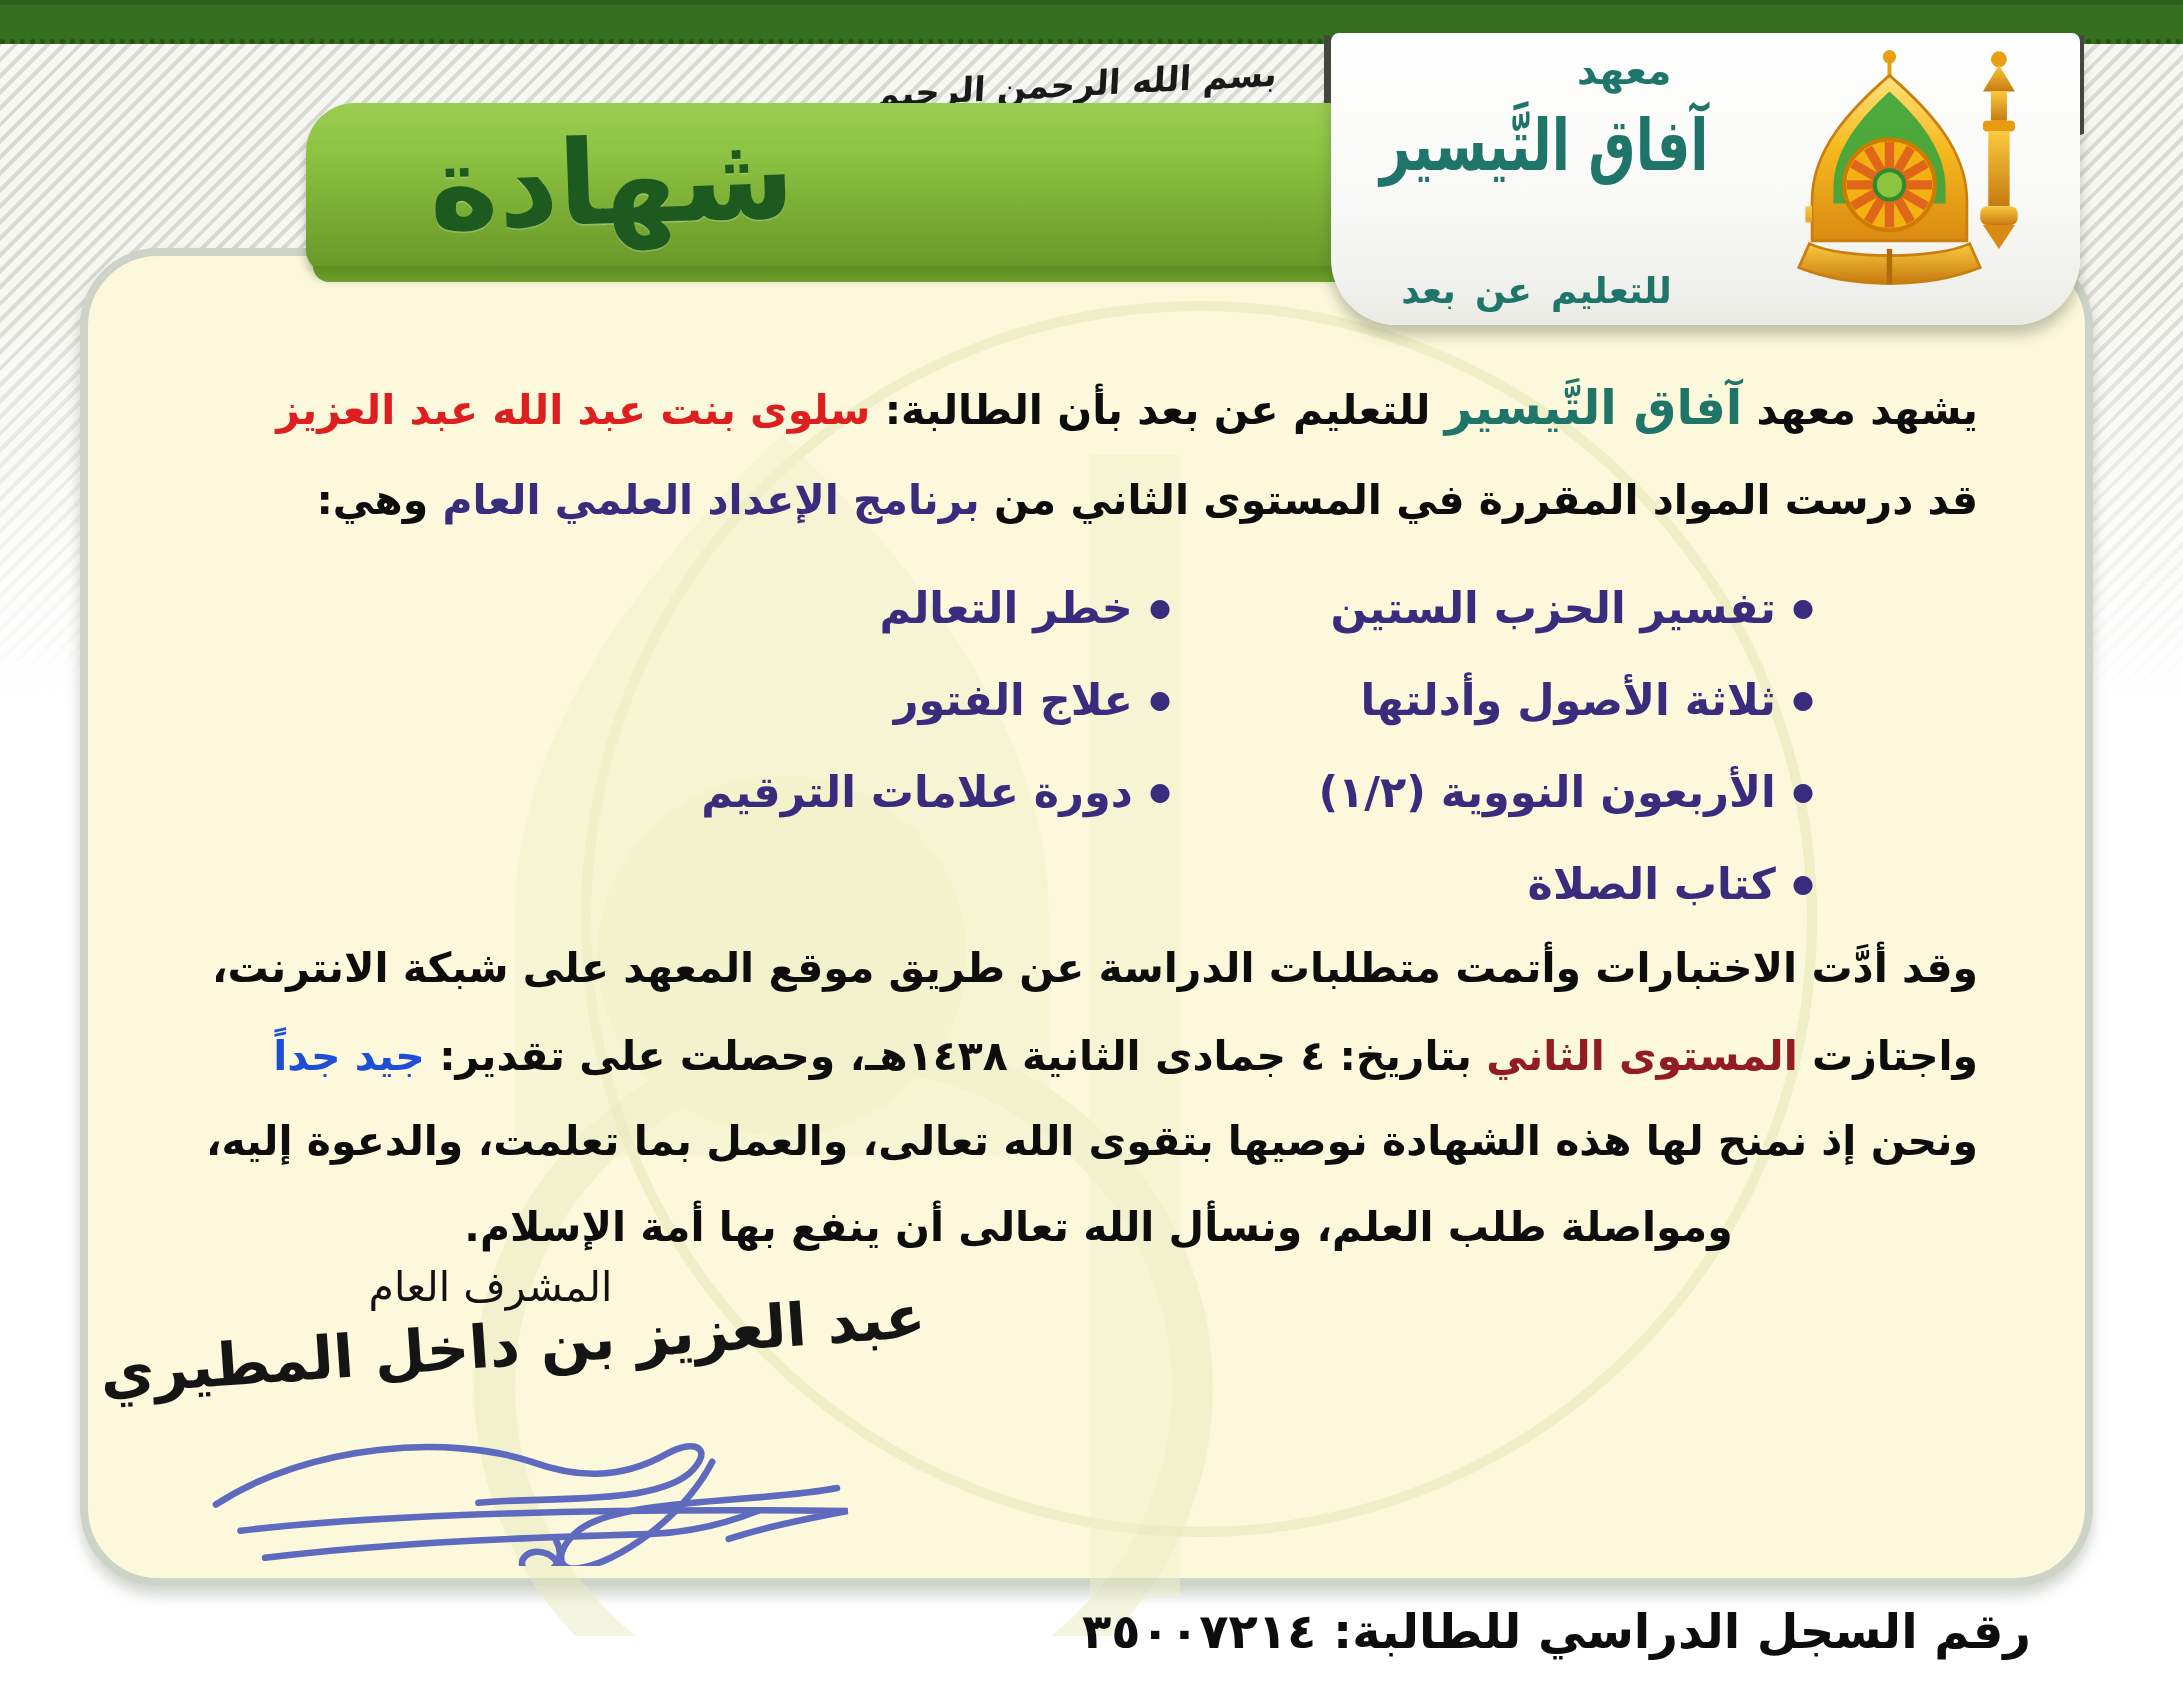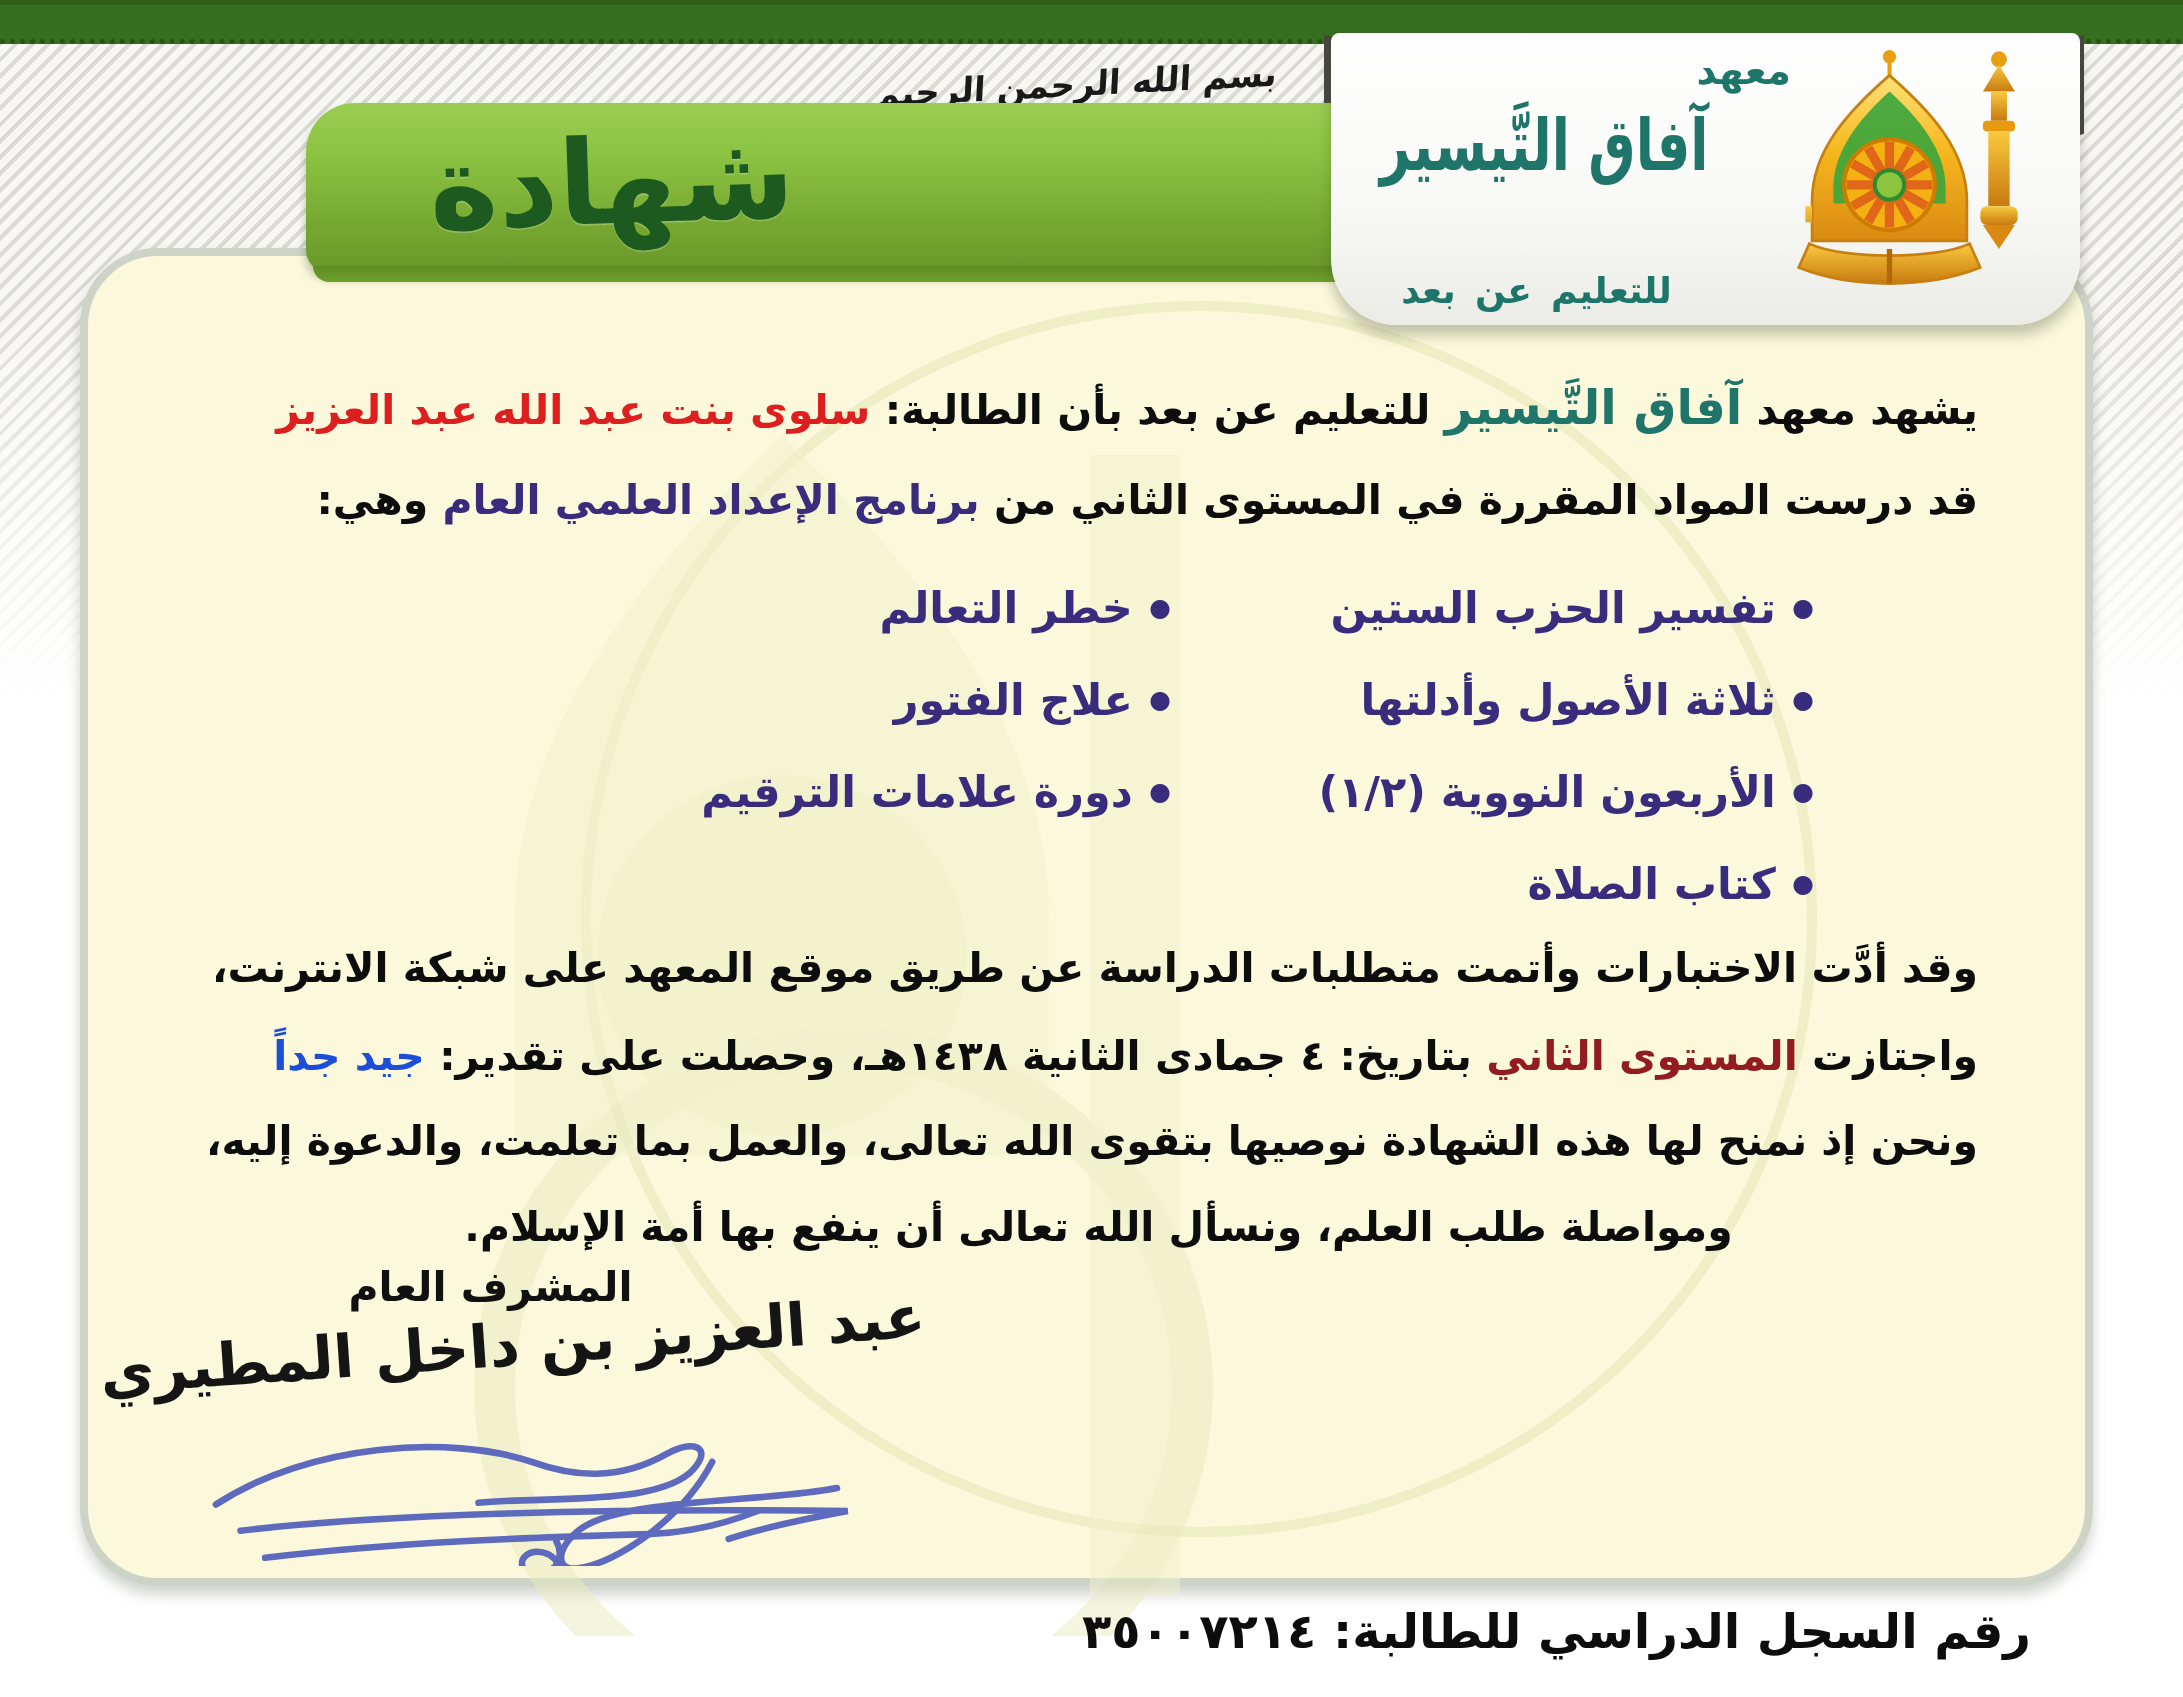--- a/index.html
+++ b/index.html
@@ -46,34 +46,34 @@
     font-size:41px;font-weight:bold;color:#0d0d0d;z-index:1;padding-left:24px;}
 
   .courses{position:absolute;display:flex;flex-direction:column;gap:36px;direction:rtl;z-index:1;}
   .courses.right{right:271px;top:324px;}
   .courses.left{right:914px;top:324px;}
   .course{display:flex;align-items:center;gap:16.4px;font-size:43px;font-weight:bold;color:#3a2c7d;
     white-space:nowrap;height:56px;}
   .course .bullet{font-size:25px;line-height:56px;}
 
   .sup-title{position:absolute;left:222px;top:1007px;width:361px;text-align:center;z-index:1;
-    font-size:41px;font-weight:bold;color:#111;direction:rtl;white-space:nowrap;}
+    font-size:41px;font-weight:normal;color:#111;direction:rtl;white-space:nowrap;}
   .sup-name{position:absolute;left:49px;top:1053px;width:789px;text-align:center;z-index:1;
     font-size:59px;font-weight:bold;color:#151515;direction:rtl;white-space:nowrap;
     transform:rotate(-4deg);letter-spacing:-1.6px;}
   .signature{position:absolute;left:99px;top:1150px;width:706px;height:160px;z-index:1;}
 
   
   .curl{position:absolute;top:38px;width:21.4px;height:99px;background:#474740;z-index:4;}
   .curl.l{left:1324px;transform:skewY(18deg);}
   .curl.r{left:2063px;transform:skewY(-18deg);}
   .logo-card{position:absolute;left:1331px;top:33px;width:749px;height:292px;z-index:5;
     background:linear-gradient(180deg,#ffffff 0%,#f8f8f6 60%,#ebebe6 100%);
     border-radius:8.2px 8.2px 66px 66px;box-shadow:0 10px 13px rgba(60,70,50,.30);}
-  .logo-word{position:absolute;left:246px;top:15px;width:214px;text-align:right;
+  .logo-word{position:absolute;left:246px;top:15px;width:214px;text-align:left;
     font-size:39px;font-weight:bold;color:#1e756a;direction:rtl;}
   .logo-callig{position:absolute;left:12.3px;top:71px;width:402px;text-align:center;
     font-size:53px;font-weight:bold;color:#20756a;direction:rtl;white-space:nowrap;
     transform:scaleY(1.35);transform-origin:top center;}
   .logo-tagline{position:absolute;left:20.5px;top:237px;width:370px;text-align:center;
     font-size:36px;font-weight:bold;color:#1e756a;direction:rtl;word-spacing:6.6px;white-space:nowrap;}
   .mosque{position:absolute;right:29px;top:13px;width:283px;height:267px;}
 
   
   .footer-email{position:absolute;left:185px;top:1603px;z-index:3;direction:ltr;

